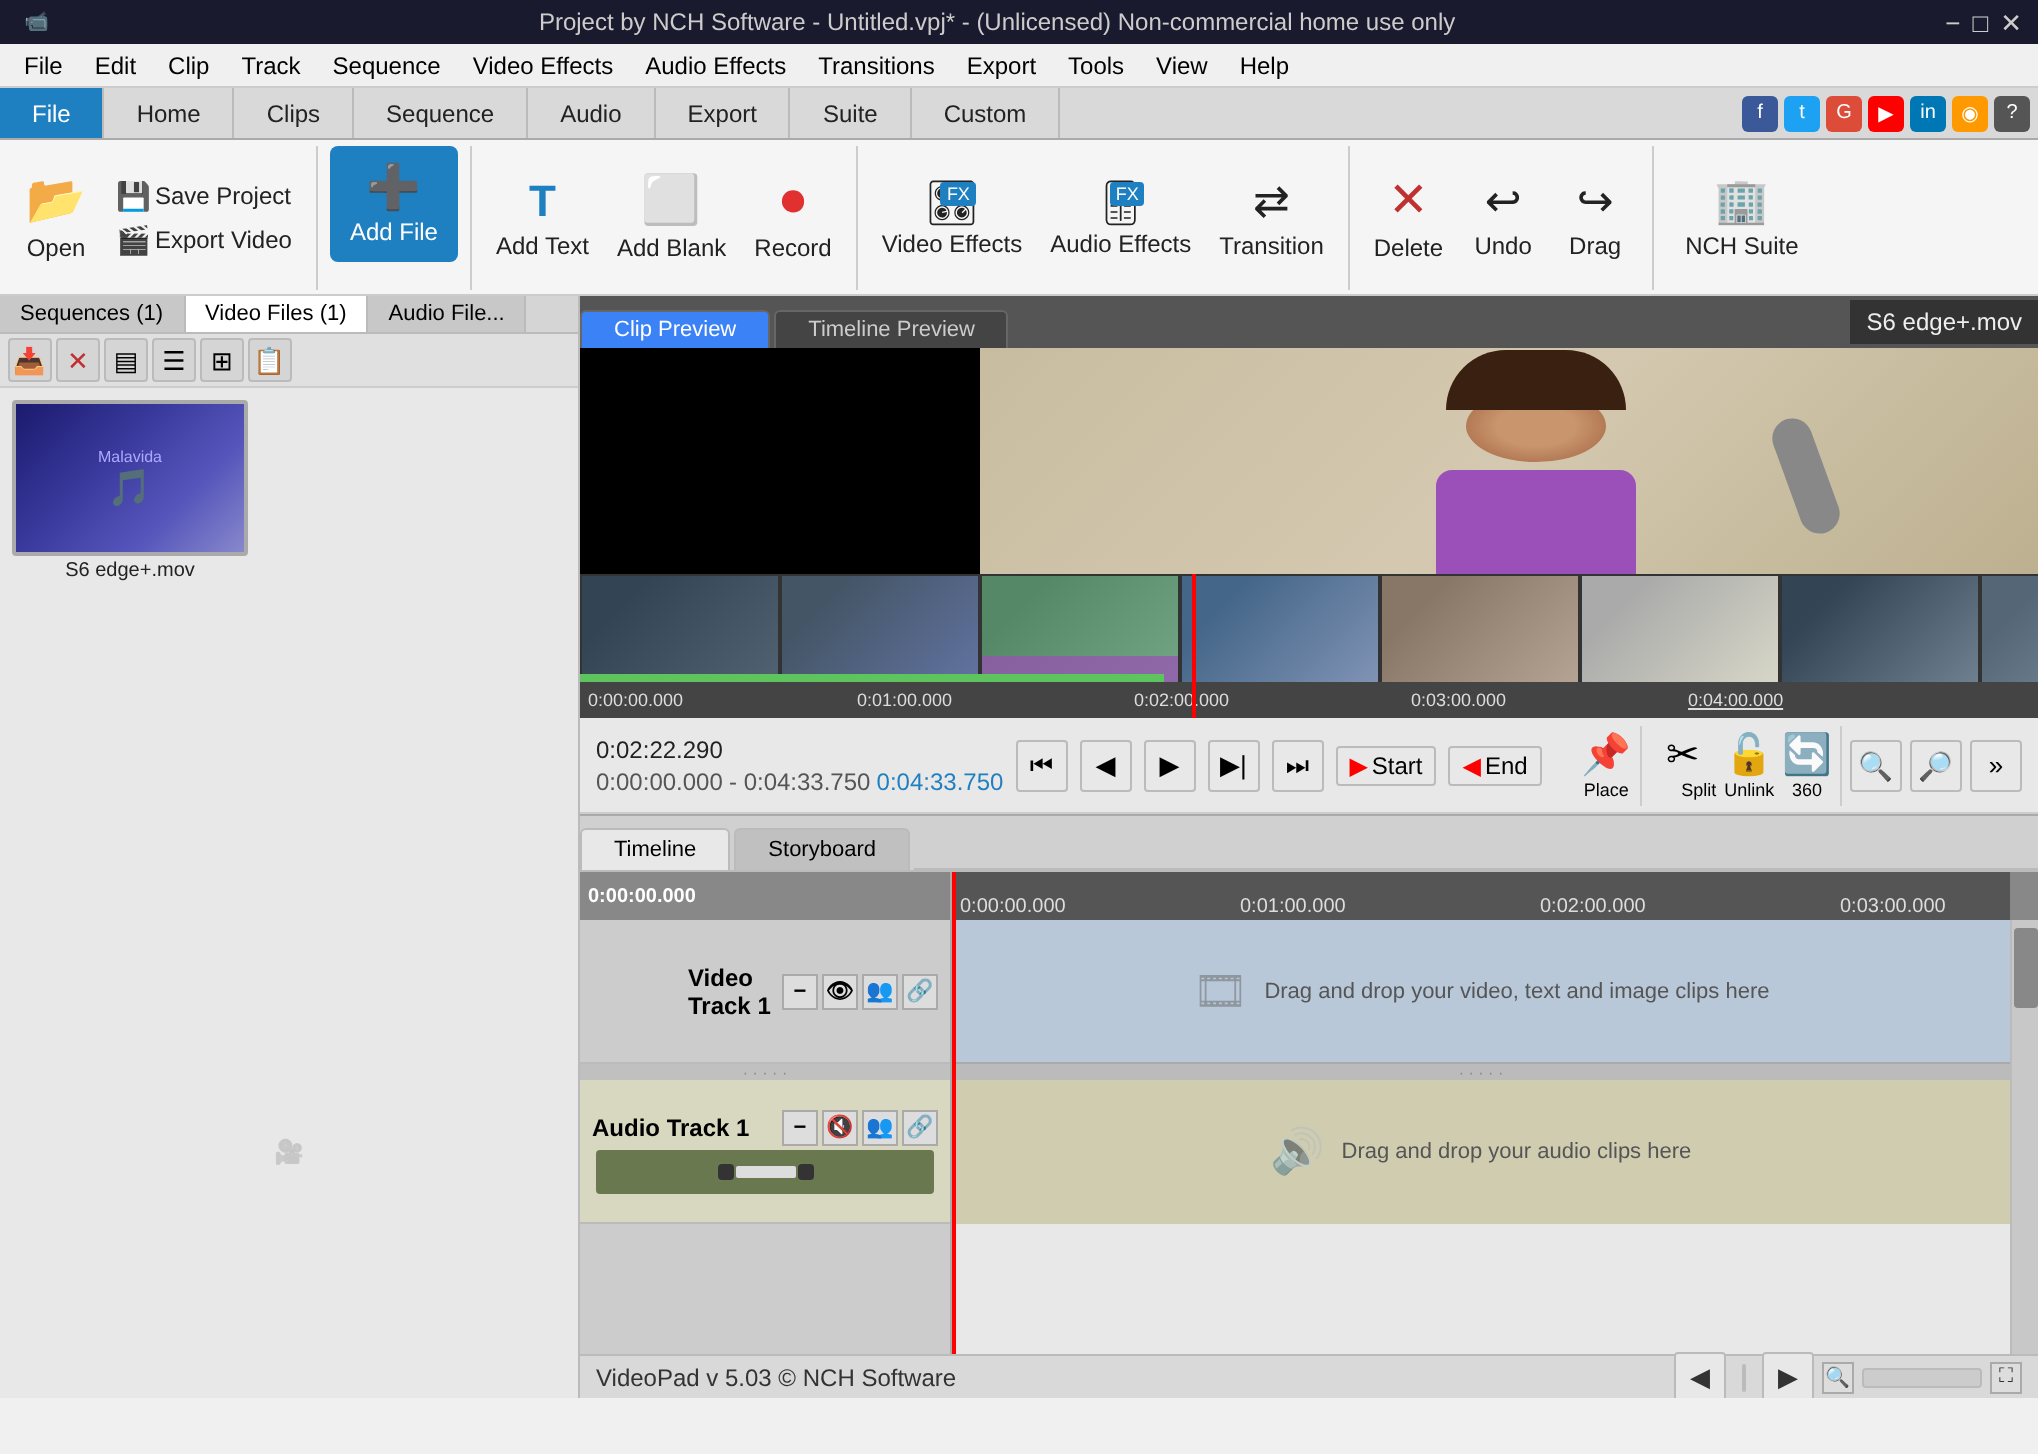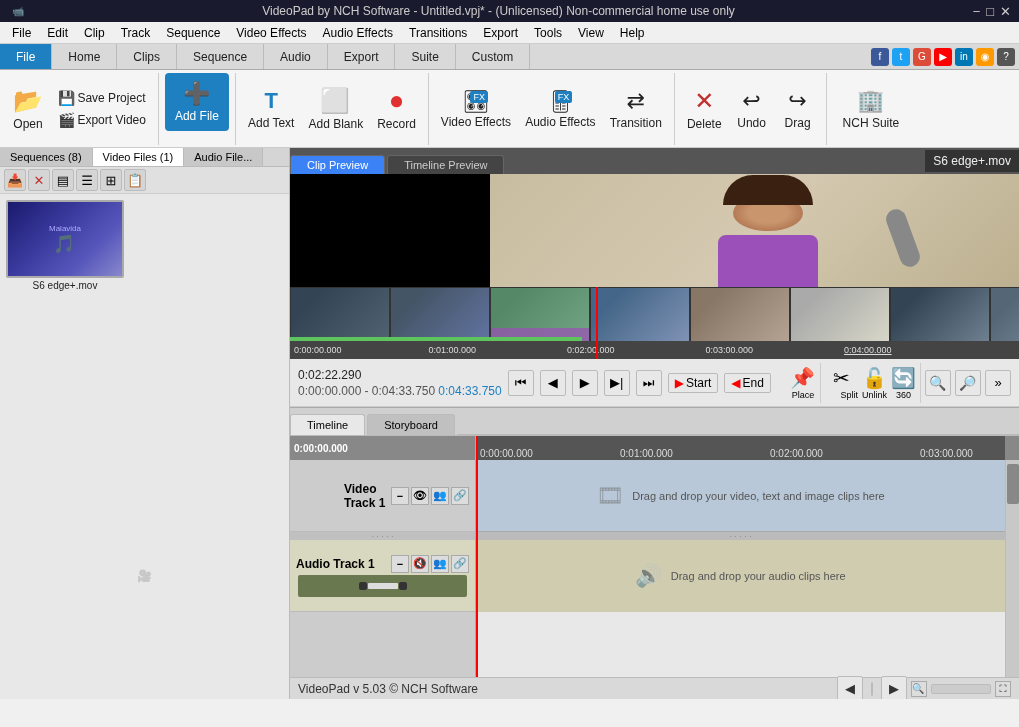--- a/index.html
+++ b/index.html
@@ -543,21 +543,21 @@
       position: absolute;
       top: 2px;
       right: 2px;
     }
   </style>
 </head>
 <body>
 
 <div class="title-bar">
   <span style="font-size:10px; color:#888; padding-left:4px;">📹</span>
-  <span class="title-bar-title">VideoPad by NCH Software - Untitled.vpj* - (Unlicensed) Non-commercial home use only</span>
+  <span class="title-bar-title">Project by NCH Software - Untitled.vpj* - (Unlicensed) Non-commercial home use only</span>
   <div class="title-bar-controls">
     <span class="title-btn">−</span>
     <span class="title-btn">□</span>
     <span class="title-btn">✕</span>
   </div>
 </div>
 
 <div class="menu-bar">
   <span class="menu-item">File</span>
   <span class="menu-item">Edit</span>
@@ -684,21 +684,21 @@
       <span class="icon" style="font-size:22px;">🏢</span>
       <span>NCH Suite</span>
     </button>
   </div>
 </div>
 
 <div class="main-layout">
 
   <div class="left-panel">
     <div class="left-panel-tabs">
-      <div class="left-tab">Sequences (8)</div>
+      <div class="left-tab">Sequences (1)</div>
       <div class="left-tab active">Video Files (1)</div>
       <div class="left-tab">Audio File...</div>
     </div>
     <div class="left-panel-toolbar">
       <div class="left-toolbar-btn">📥</div>
       <div class="left-toolbar-btn" style="color:#c03030;">✕</div>
       <div class="left-toolbar-btn">▤</div>
       <div class="left-toolbar-btn">☰</div>
       <div class="left-toolbar-btn">⊞</div>
       <div class="left-toolbar-btn">📋</div>

